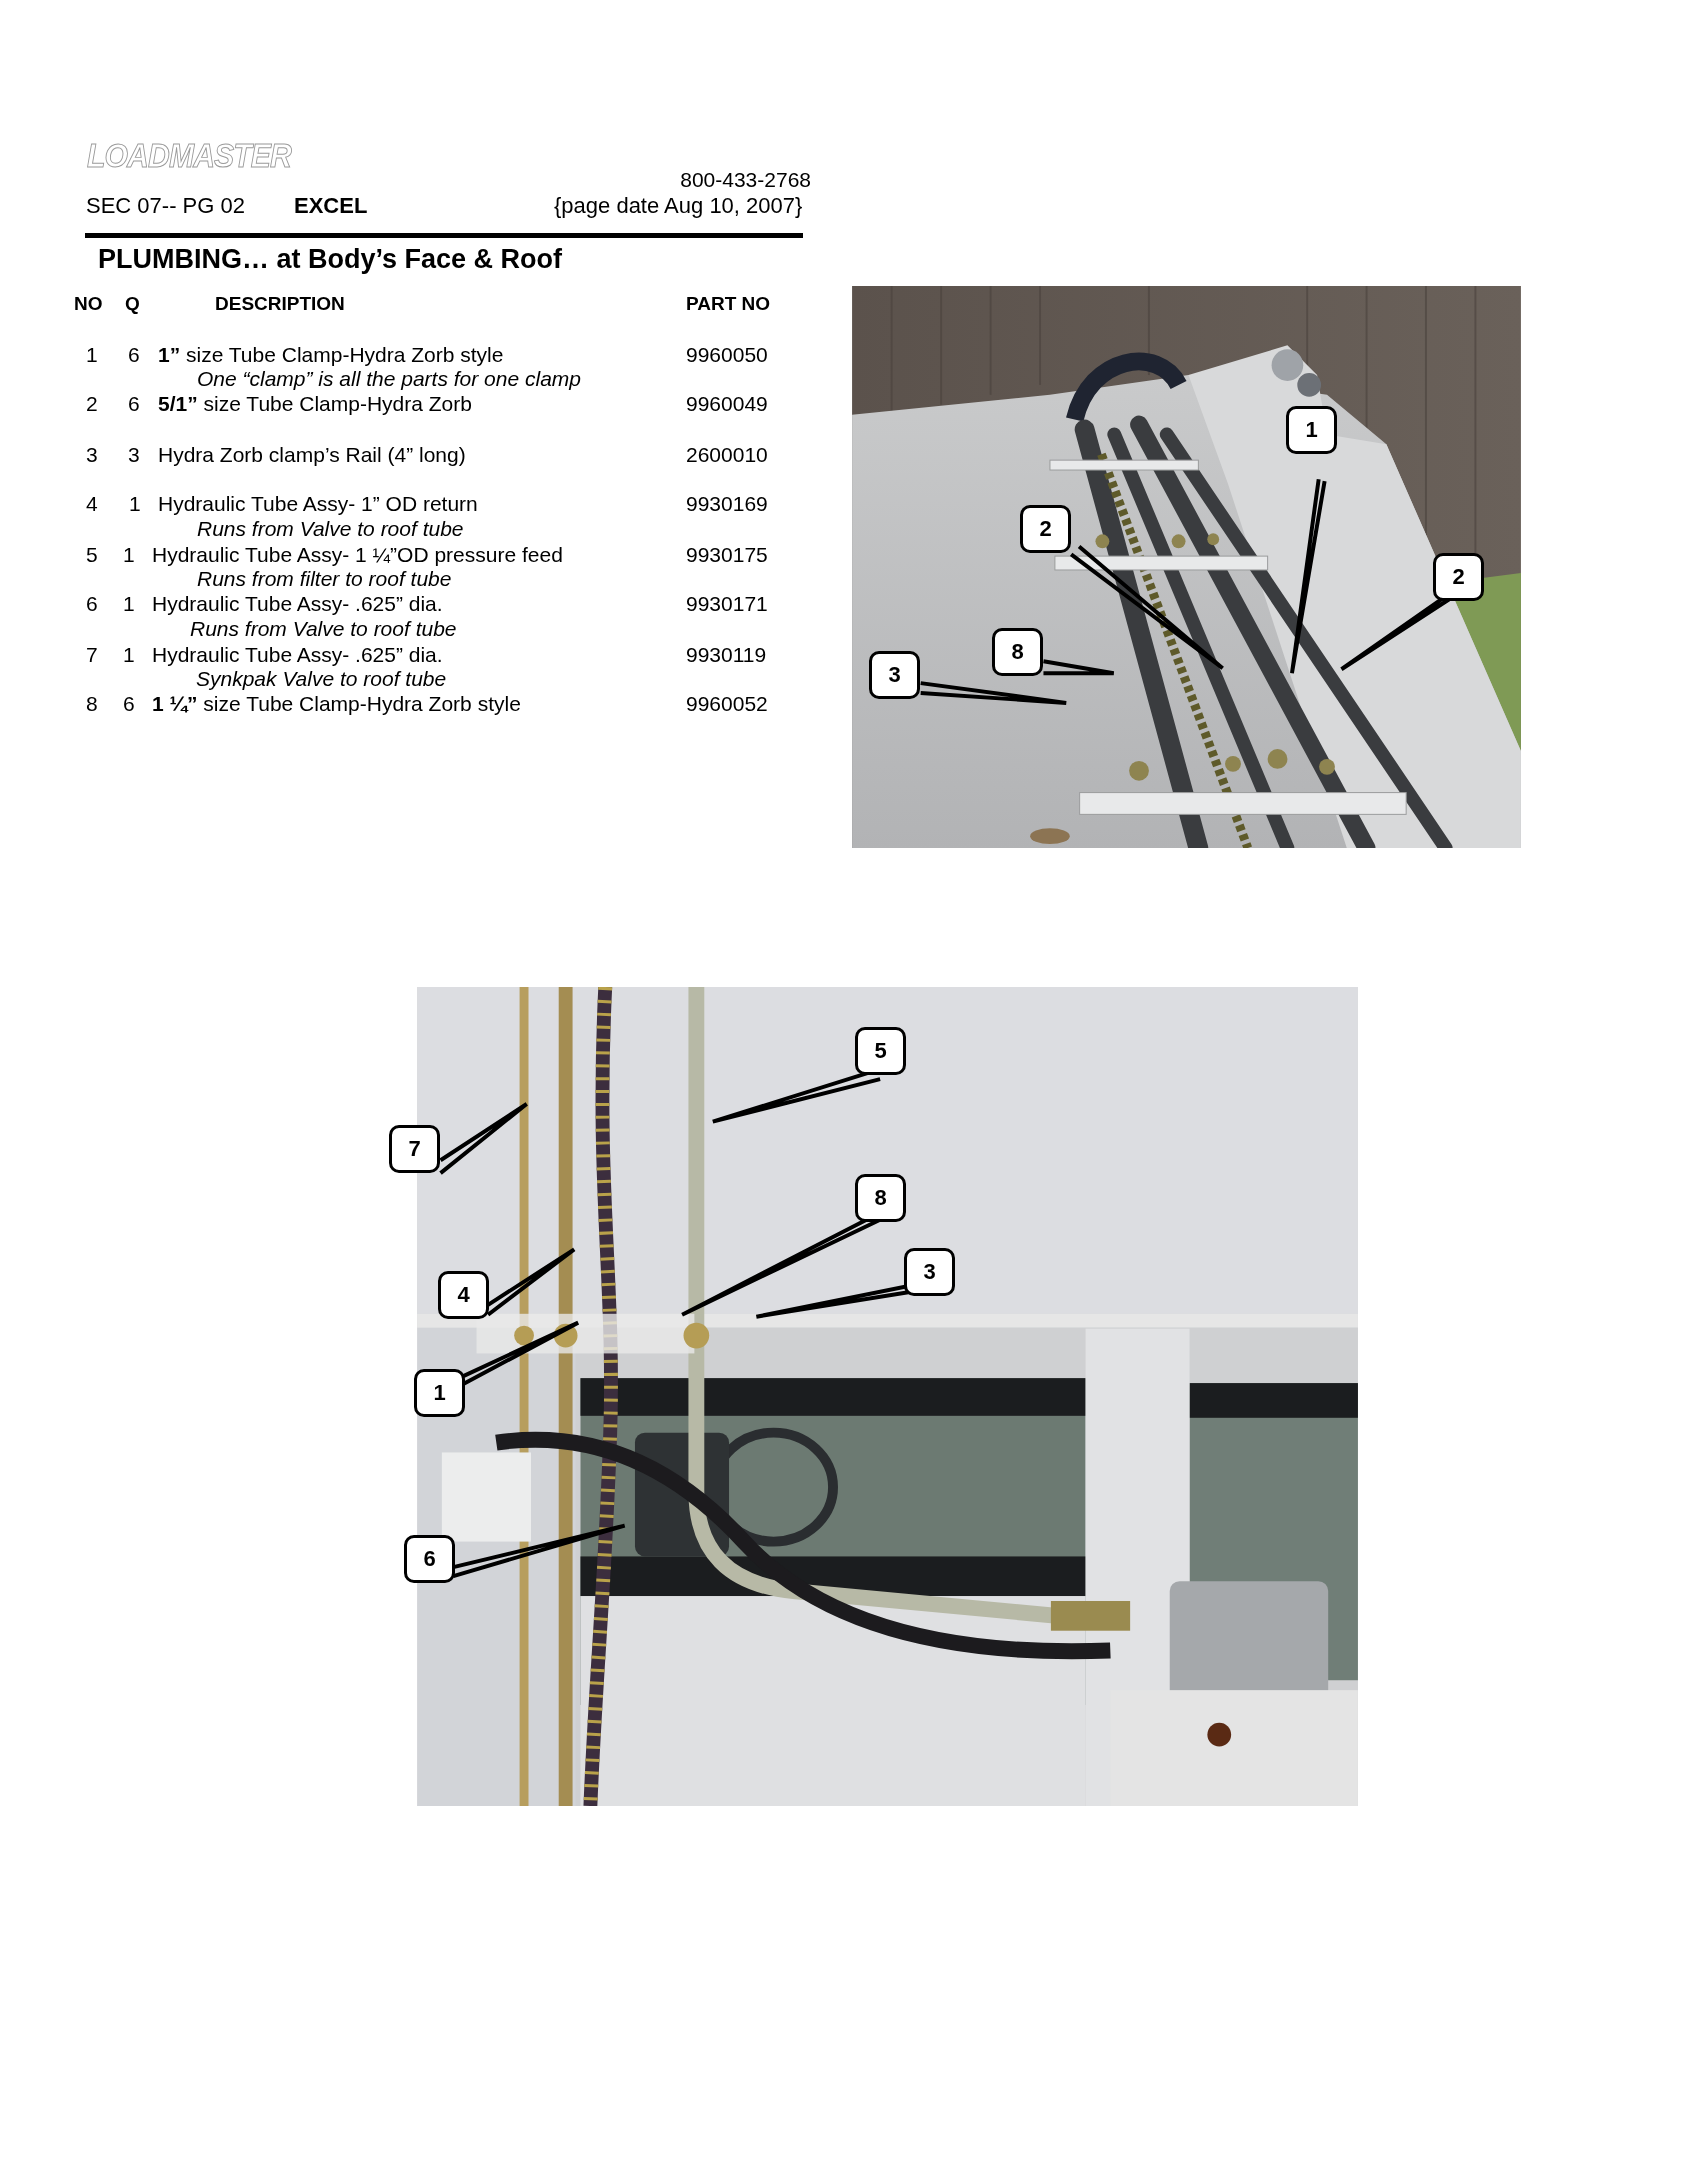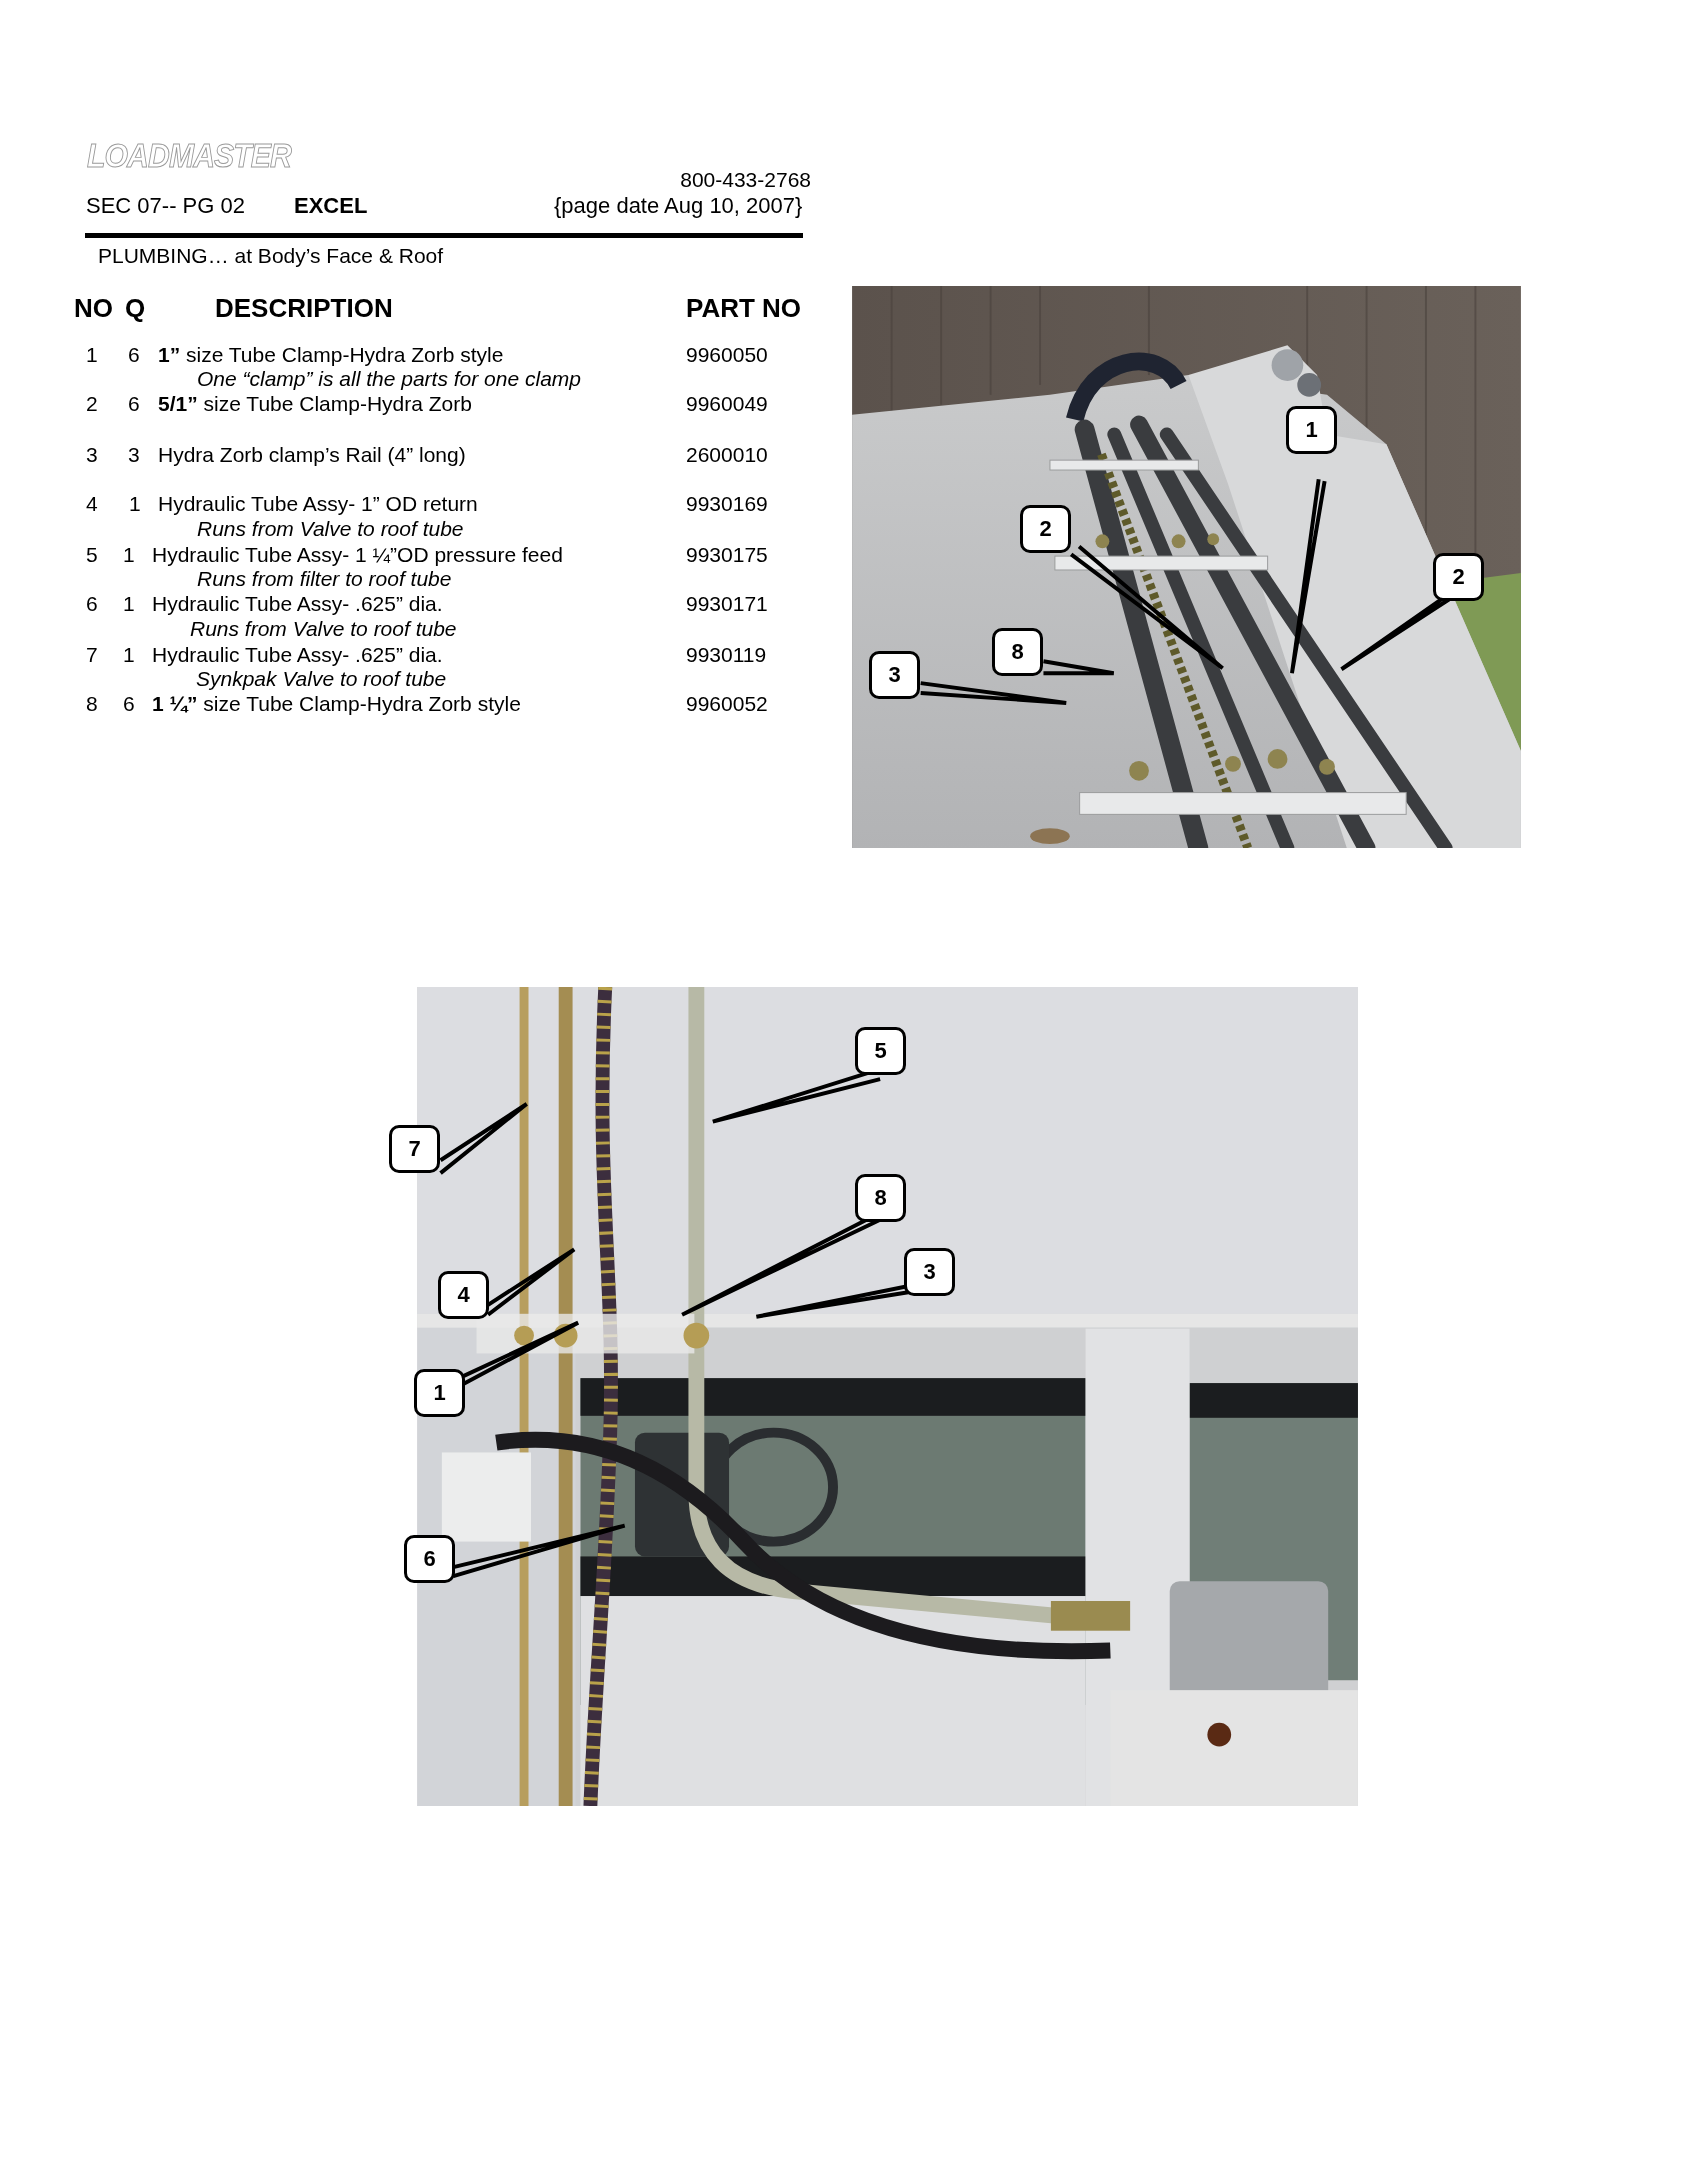--- a/index.html
+++ b/index.html
@@ -5,22 +5,22 @@
   html, body { margin: 0; padding: 0; background: #ffffff; }
   body { width: 1683px; height: 2178px; position: relative; overflow: hidden;
          font-family: "Liberation Sans", sans-serif; color: #000; }
   .abs { position: absolute; white-space: nowrap; }
   .logo { left: 85px; top: 137px; width: 210px; height: 36px; }
   .phone { left: 554px; width: 257px; text-align: right; top: 168px; font-size: 21px; }
   .sec { left: 86px; top: 193px; font-size: 22px; }
   .excel { left: 294px; top: 193px; font-size: 22px; font-weight: bold; }
   .pagedate { left: 554px; width: 267px; text-align: left; top: 193px; font-size: 22px; }
   .rule { left: 85px; top: 233px; width: 718px; height: 5px; background: #000; }
-  .section-title { left: 98px; top: 244px; font-size: 21px; font-weight: normal; }
-  .th { top: 293px; font-size: 26px; font-weight: bold; }
+  .section-title { left: 98px; top: 244px; font-size: 27px; font-weight: bold; }
+  .th { top: 293px; font-size: 19px; font-weight: bold; }
   .cell { font-size: 21px; }
   .note { font-size: 21px; font-style: italic; }
   .photo { position: absolute; overflow: hidden; }
   .photo svg { display: block; }
   .callout { position: absolute; width: 51px; height: 48px; border: 3px solid #000;
              border-radius: 10px; background: #fff; box-sizing: border-box;
              font-weight: bold; font-size: 22px; display: flex; align-items: center;
              justify-content: center; font-family: "Liberation Sans", sans-serif; }
   .leaders { position: absolute; left: 0; top: 0; pointer-events: none; }
 </style>

